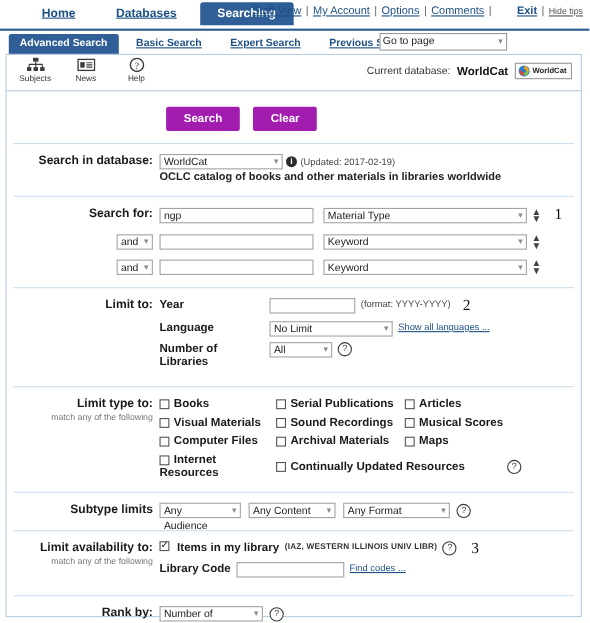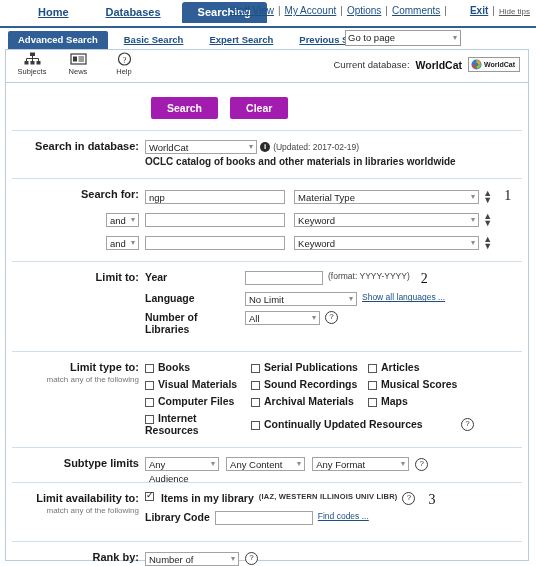--- a/index.html
+++ b/index.html
@@ -295,21 +295,21 @@
         <div class="ssrow">
           <span class="cklabel" style="width:95px">Language</span>
           <span class="sel" style="width:112px">
             <span>No Limit</span>
             <span class="cap">▾</span>
           </span>
           <span class="alink">Show all languages ...</span>
         </div>
         <div class="ssrow">
           <span class="cklabel" style="width:95px">Number of Libraries</span>
-          <span class="sel" style="width:75px">
+          <span class="sel" style="width:57px">
             <span>All</span>
             <span class="cap">▾</span>
           </span>
           <span class="qico">?</span>
         </div>
       </div>
     </div>
 
     <div class="hr"></div>
 

